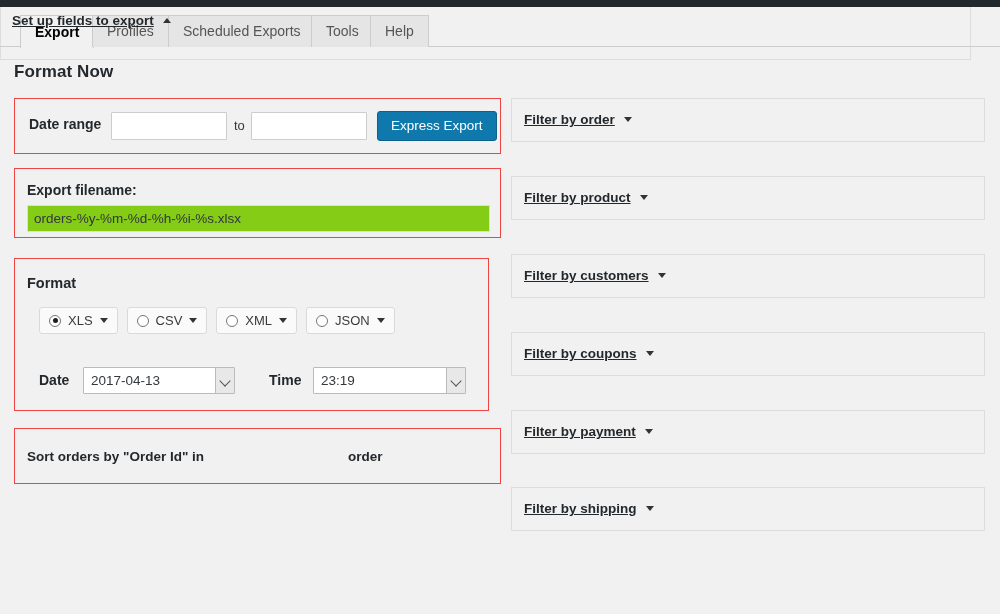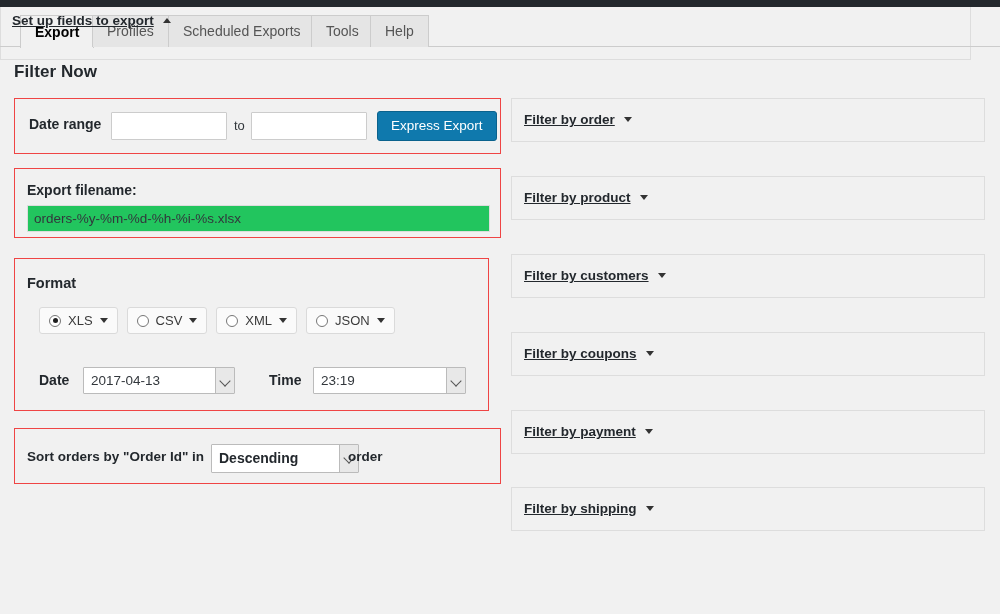--- a/index.html
+++ b/index.html
@@ -124,21 +124,21 @@
     position: absolute;
     left: 12px; top: 13px;
     font-weight: bold;
     font-size: 14px;
     color: #23282d;
   }
   .fn-input {
     position: absolute;
     left: 12px; top: 36px;
     width: 463px; height: 27px;
-    background: #22c55e;
+    background: #84cc16;
     border: 1px solid #ddd;
     padding: 0 6px;
     font-family: "Liberation Sans", sans-serif;
     font-size: 13.5px;
     color: #32373c;
   }
 
   
   #panel-format { left: 14px; top: 258px; width: 475px; height: 153px; }
   .fmt-title {
@@ -316,21 +316,21 @@
 <div class="adminbar"></div>
 
 <div class="tabbar">
   <div class="tab active" style="left:20px;">Export</div>
   <div class="tab" style="left:92px;">Profiles</div>
   <div class="tab" style="left:168px;">Scheduled Exports</div>
   <div class="tab" style="left:311px;">Tools</div>
   <div class="tab" style="left:370px;">Help</div>
 </div>
 
-<div class="page-title">Filter Now</div>
+<div class="page-title">Format Now</div>
 
 <div class="panel" id="panel-daterange">
   <span class="dr-label">Date range</span>
   <input class="dr-input" id="dr-from" type="text" value="" style="">
   <span class="dr-to-text">to</span>
   <input class="dr-input" id="dr-to" type="text" value="" style="">
   <button class="btn-primary">Express Export</button>
 </div>
 
 <div class="panel" id="panel-filename">
@@ -372,24 +372,20 @@
 
   <span class="dt-label" id="dt-time-label">Time</span>
   <div class="select" id="dt-time-select">
     <span class="sel-val">23:19</span>
     <span class="sel-arrow"></span>
   </div>
 </div>
 
 <div class="panel" id="panel-sort">
   <span class="sort-text" id="sort-prefix">Sort orders by "Order Id" in</span>
-  <div class="select" id="sort-select">
-    <span class="sel-val">Descending</span>
-    <span class="sel-arrow"></span>
-  </div>
   <span class="sort-text" id="sort-suffix">order</span>
 </div>
 
 <div class="filter-panel" style="top:98px;">
   <div class="filter-link">
     <span class="flabel">Filter by order</span>
     <span class="caret-down"></span>
   </div>
 </div>
 

